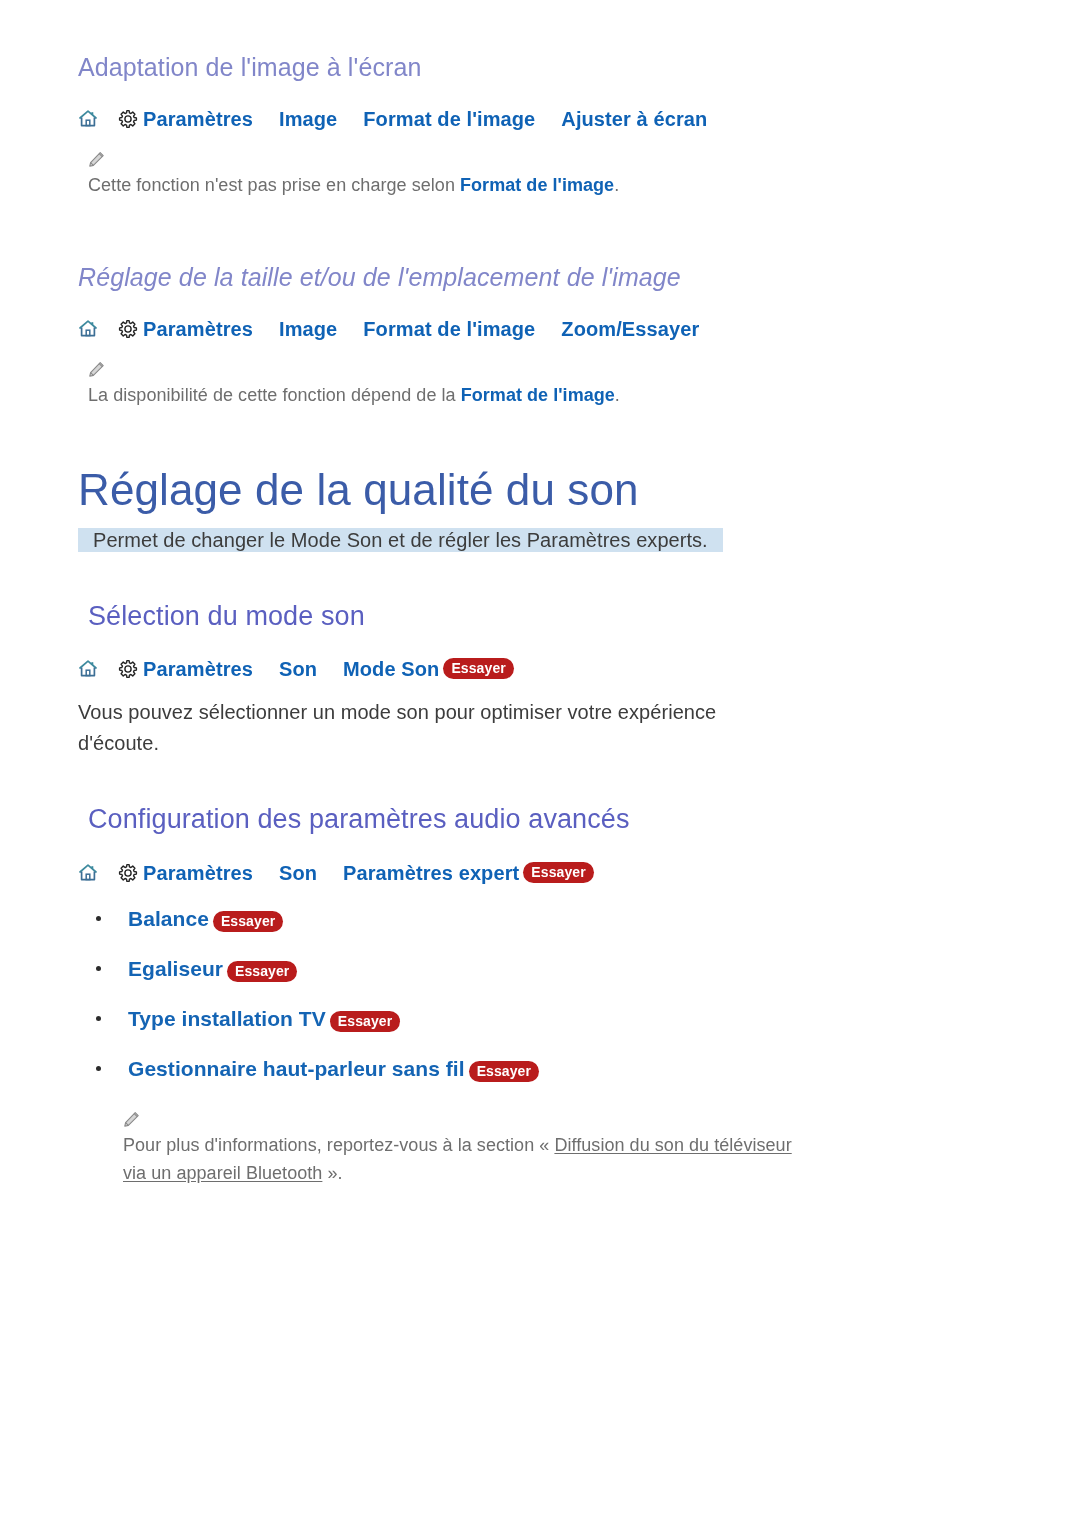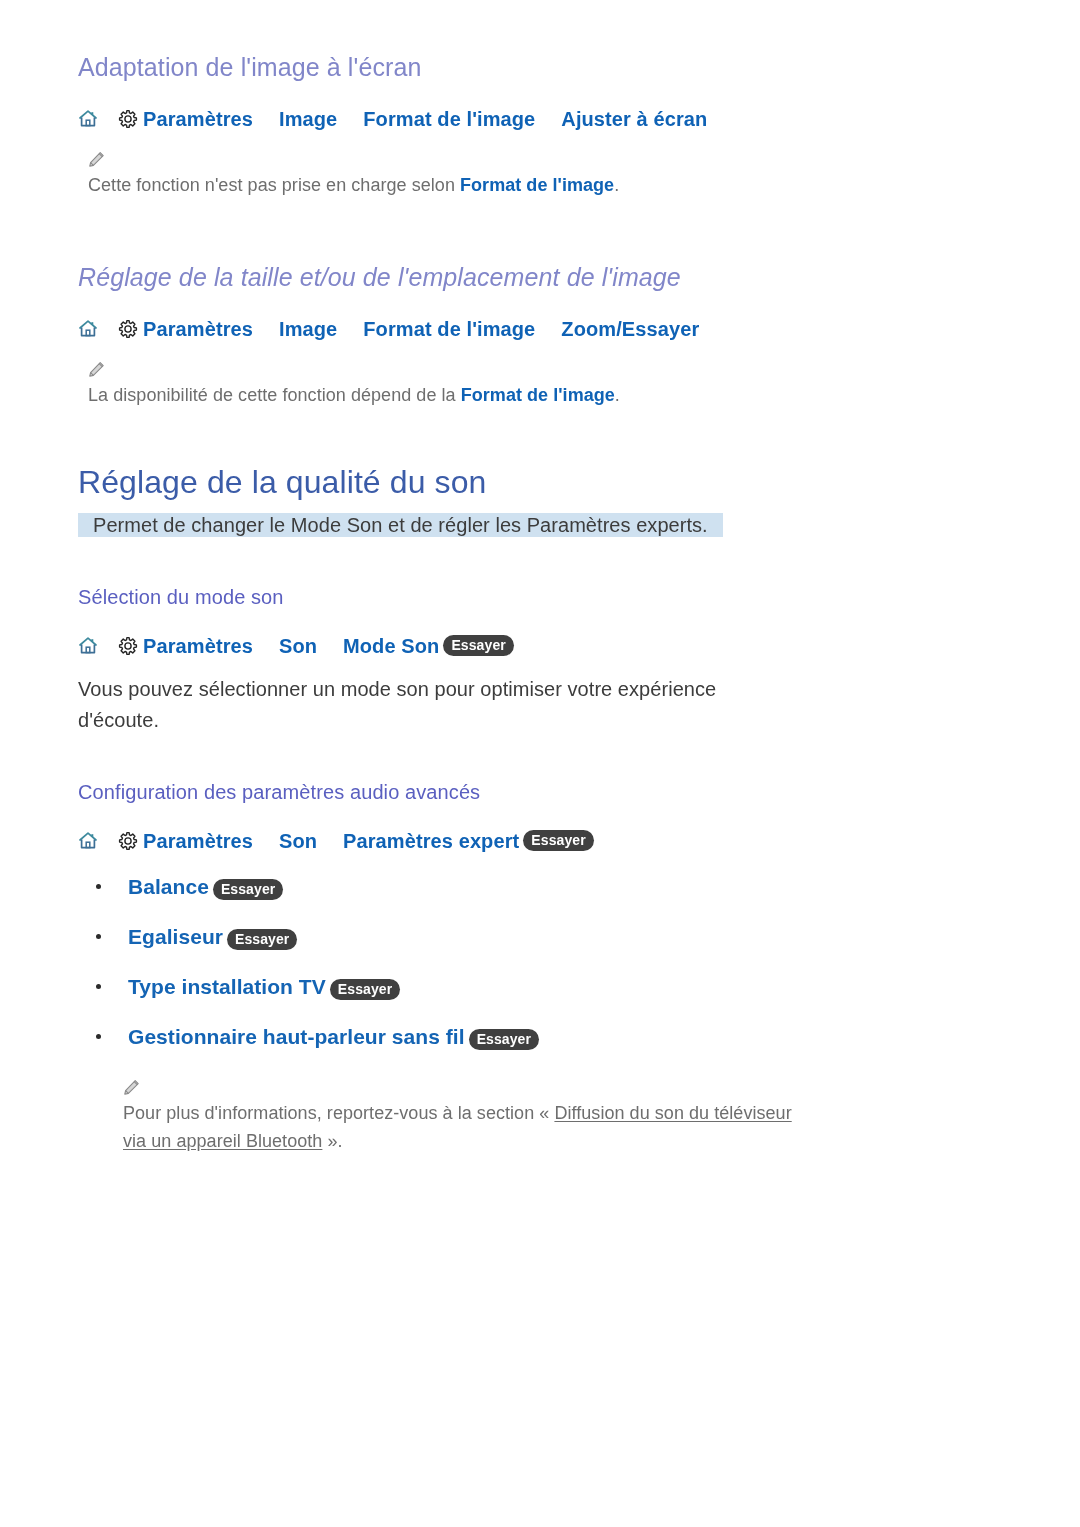--- a/index.html
+++ b/index.html
@@ -27,32 +27,32 @@
     font-size: 25px;
     font-weight: 400;
     letter-spacing: 0.1px;
     margin: 0 0 26px 0;
     line-height: 1.2;
   }
   .h3.spaced { margin-top: 62px; font-style: italic; }
 
   .h1 {
     color: #3b5ca8;
-    font-size: 32px;
+    font-size: 44px;
     font-weight: 400;
     margin: 0 0 8px 0;
     line-height: 1.25;
     letter-spacing: 0.1px;
   }
 
   .h2 {
     color: #5a5fc0;
-    font-size: 20px;
+    font-size: 27px;
     font-weight: 400;
-    margin: 0 0 26px 0;
+    margin: 0 0 26px 10px;
     line-height: 1.2;
     letter-spacing: 0.1px;
   }
 
   
   .path {
     display: flex;
     align-items: flex-start;
     margin: 0 0 16px 0;
     flex-wrap: wrap;
@@ -78,21 +78,21 @@
     font-weight: 700;
     letter-spacing: 0.1px;
     white-space: nowrap;
   }
   .path .crumb + .crumb { margin-left: 26px; }
   .path .gear-icon + .crumb { margin-left: 0; }
 
   
   .essayer {
     display: inline-block;
-    background: #404040;
+    background: #b91c1c;
     color: #ffffff;
     font-size: 14px;
     font-weight: 700;
     border-radius: 11px;
     padding: 2px 8px 3px 8px;
     line-height: 1.15;
     letter-spacing: 0.1px;
     vertical-align: 3px;
     margin-left: 4px;
     white-space: nowrap;

